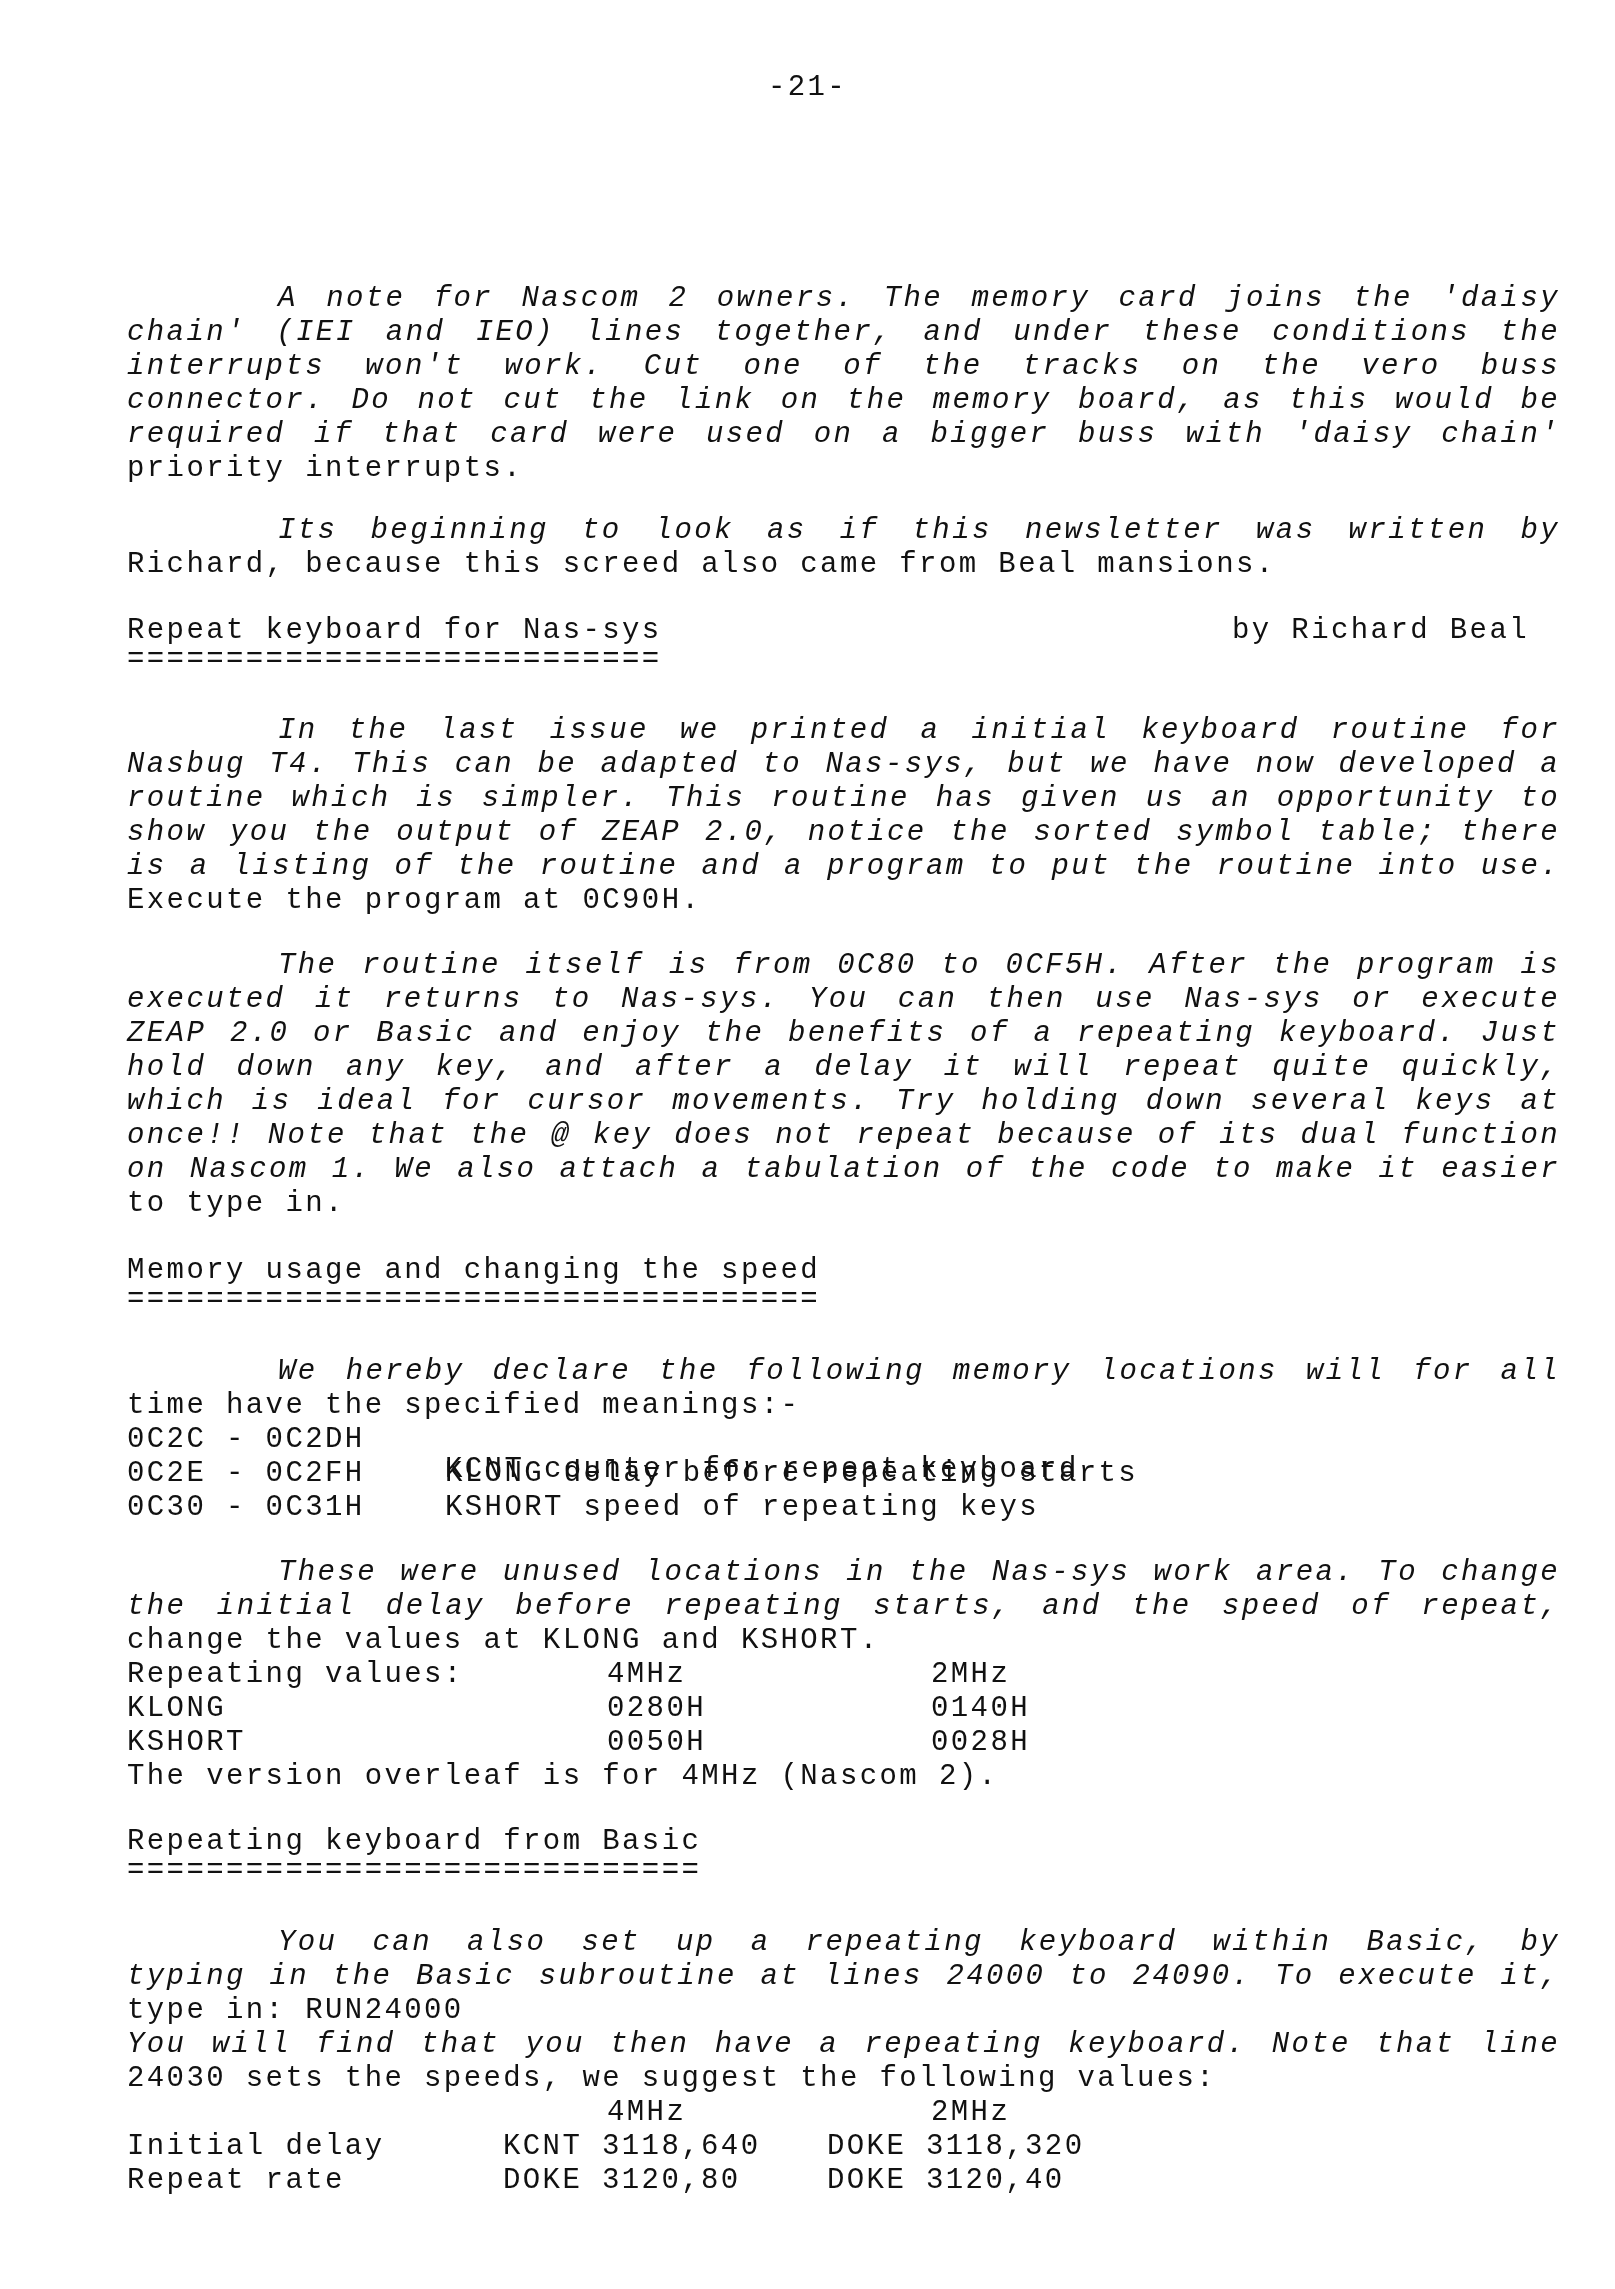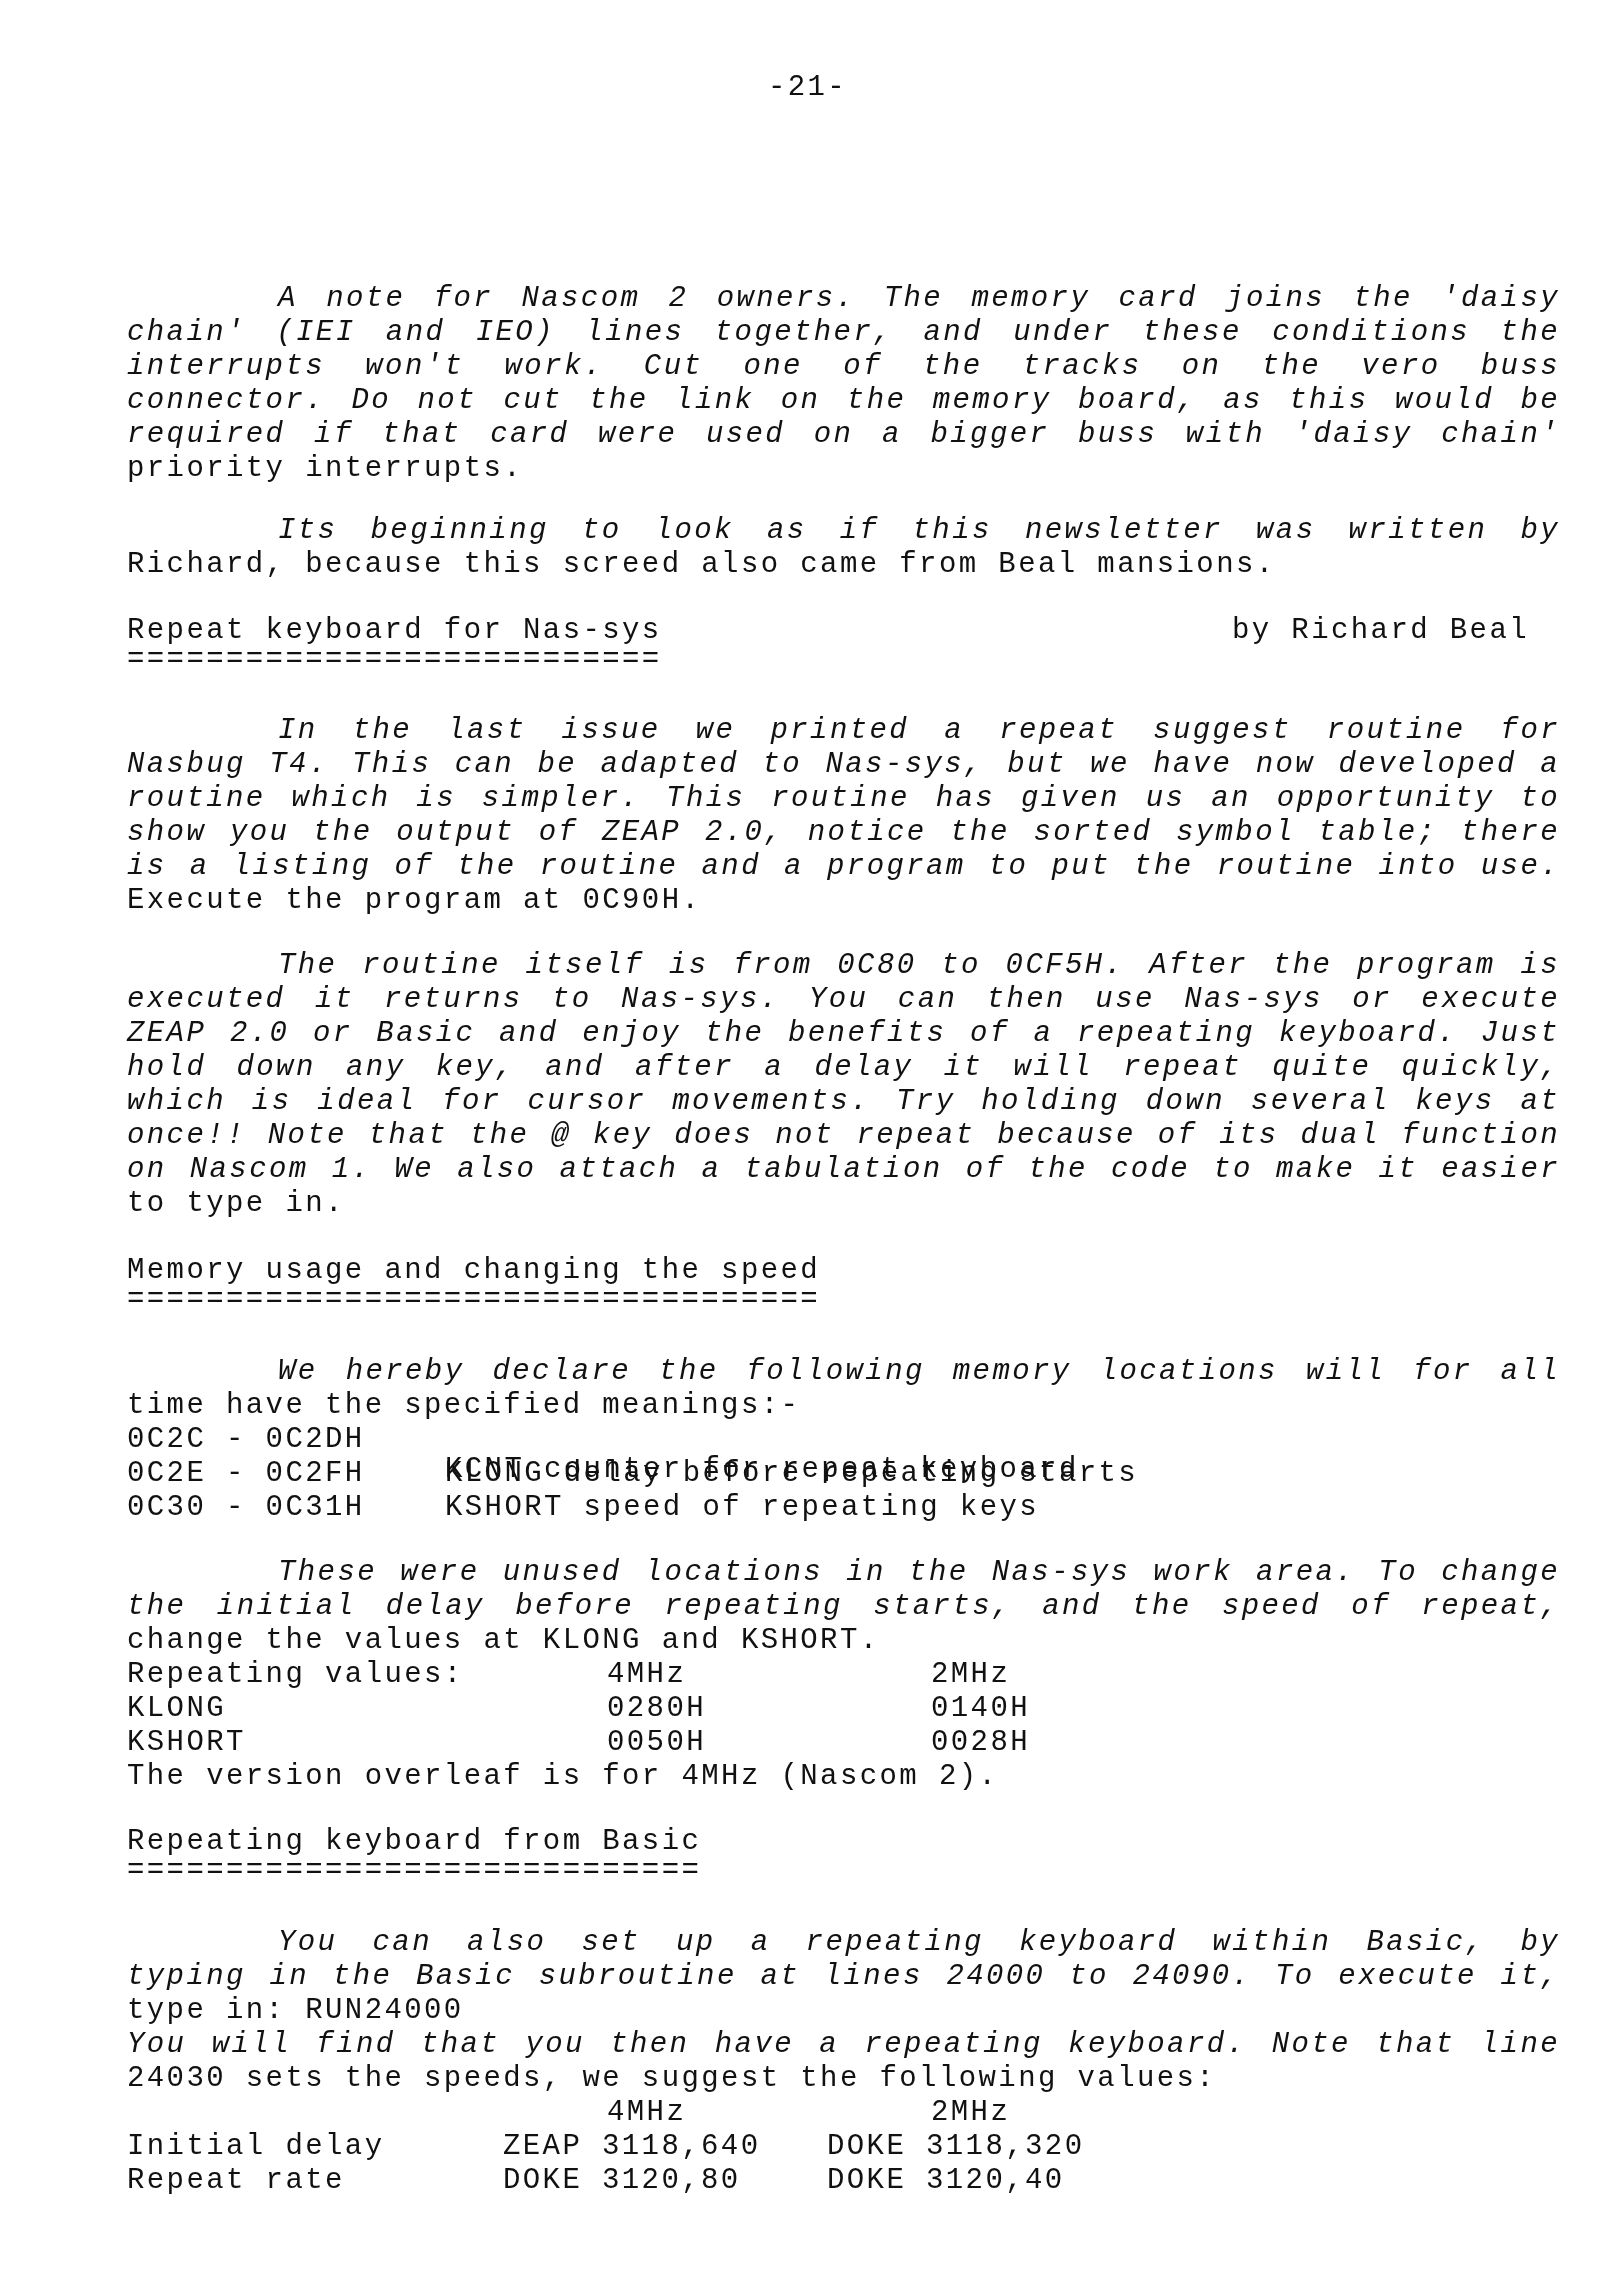--- a/index.html
+++ b/index.html
@@ -40,21 +40,21 @@
 
   <div class="block" style="top:614px;">
     <div class="heading-row">
       <span style="white-space:pre;">Repeat keyboard for Nas-sys</span>
       <span class="byline">by Richard Beal</span>
     </div>
     <span class="rule">===========================</span>
   </div>
 
   <div class="block" style="top:714px;">
-    <span class="line just indent">In the last issue we printed  a  repeat  suggest  routine  for</span>
+    <span class="line just indent">In the last issue we printed  a  initial  keyboard  routine  for</span>
     <span class="line just">Nasbug  T4. This can be adapted to Nas-sys, but we have now developed a</span>
     <span class="line just">routine which is simpler. This routine has given us an  opportunity  to</span>
     <span class="line just">show  you the output of ZEAP 2.0, notice the sorted symbol table; there</span>
     <span class="line just">is a listing of the routine and a program to put the routine into  use.</span>
     <span class="line">Execute the program at 0C90H.</span>
   </div>
 
   <div class="block" style="top:949px;">
     <span class="line just indent">The routine itself is from 0C80 to 0CF5H. After the program  is</span>
     <span class="line just">executed  it  returns  to  Nas-sys. You can then use Nas-sys or execute</span>
@@ -124,21 +124,21 @@
     <span class="line just">typing  in the Basic subroutine at lines 24000 to 24090. To execute it,</span>
     <span class="line">type in: RUN24000</span>
     <span class="line just">You  will  find that you then have a repeating keyboard. Note that line</span>
     <span class="line">24030 sets the speeds, we suggest the following values:</span>
     <div class="trow">
       <span class="col" style="left:480px;">4MHz</span>
       <span class="col" style="left:804px;">2MHz</span>
     </div>
     <div class="trow">
       <span class="col" style="left:0;">Initial delay</span>
-      <span class="col" style="left:376px;">ZEAP 3118,640</span>
+      <span class="col" style="left:376px;">KCNT 3118,640</span>
       <span class="col" style="left:700px;">DOKE 3118,320</span>
     </div>
     <div class="trow">
       <span class="col" style="left:0;">Repeat rate</span>
       <span class="col" style="left:376px;">DOKE 3120,80</span>
       <span class="col" style="left:700px;text-align:center;">DOKE 3120,40</span>
     </div>
   </div>
 
 </div>

